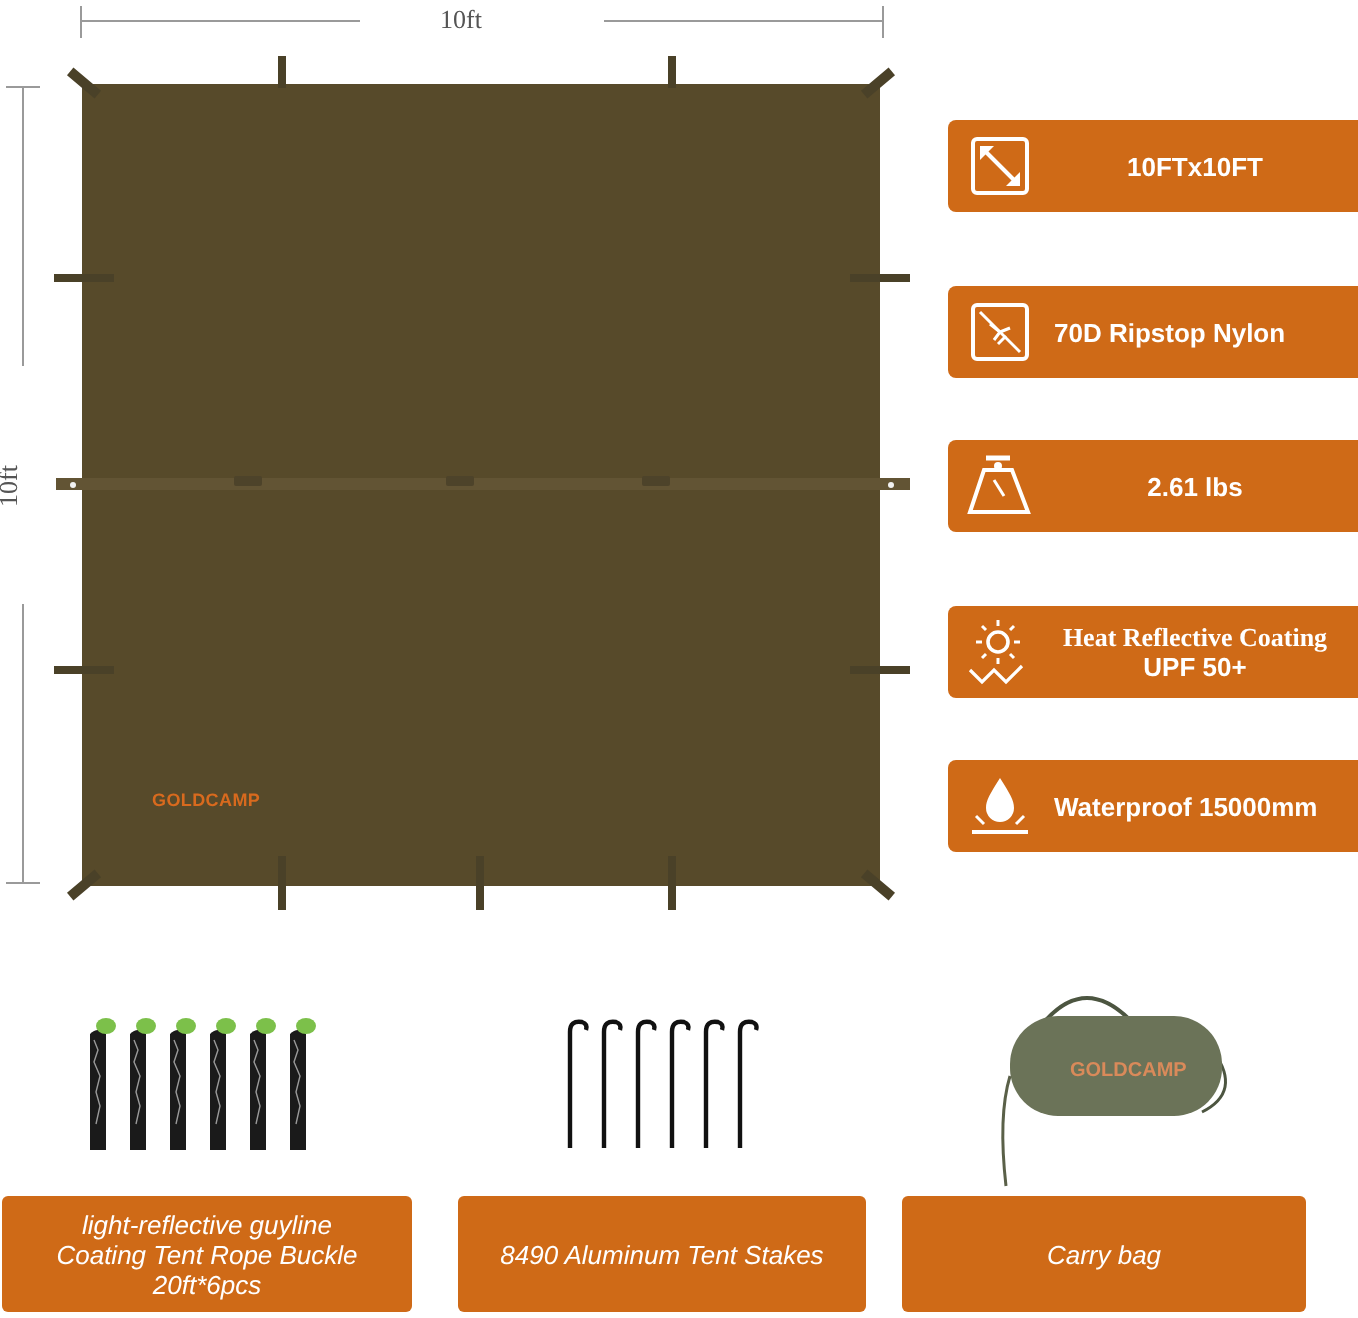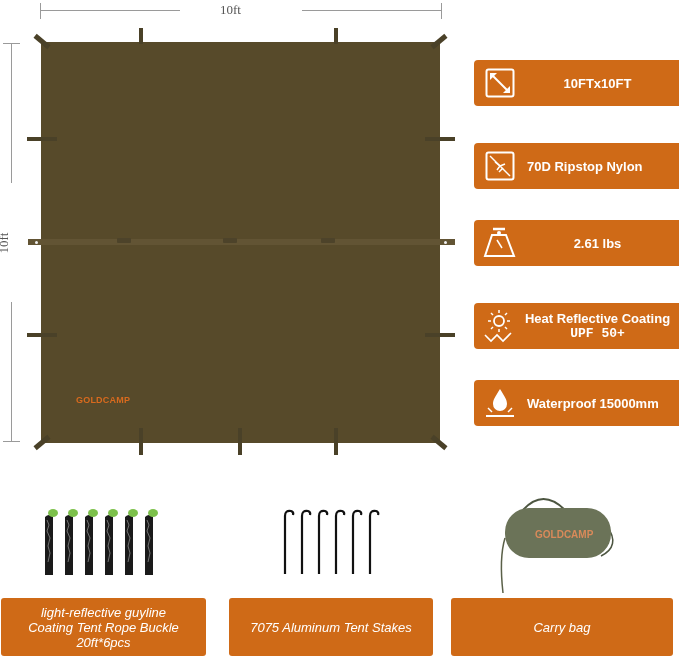--- a/index.html
+++ b/index.html
@@ -128,22 +128,22 @@
           <line x1="24" y1="12" x2="27" y2="12"></line>
           <line x1="8" y1="4" x2="10" y2="6"></line>
           <line x1="22" y1="18" x2="24" y2="20"></line>
           <line x1="24" y1="4" x2="22" y2="6"></line>
           <line x1="8" y1="20" x2="10" y2="18"></line>
         </g>
         <path d="M2 26 L8 32 L14 26 L20 32 L28 24" stroke="#fff" stroke-width="1.6" fill="none"></path>
       </svg>
   </div>
   <div class="txt">
-    <span style="display:block;">Heat Reflective Coating</span>
-    <span style="display:block;font-family:Liberation Mono, monospace;">UPF 50+</span>
+    <span style="display:block;font-family:Liberation Serif, serif;">Heat Reflective Coating</span>
+    <span style="display:block;">UPF 50+</span>
   </div>
 </div>
 
 <div class="feat" style="top:380px;">
   <div class="ico">
     <svg width="34" height="34" viewBox="0 0 34 34">
         <path d="M17 3 C12 11 10 14 10 18 A7 7 0 0 0 24 18 C24 14 22 11 17 3 Z" fill="#fff"></path>
         <line x1="3" y1="30" x2="31" y2="30" stroke="#fff" stroke-width="2"></line>
         <line x1="5" y1="22" x2="9" y2="26" stroke="#fff" stroke-width="1.5"></line>
         <line x1="29" y1="22" x2="25" y2="26" stroke="#fff" stroke-width="1.5"></line>
@@ -211,17 +211,17 @@
     <text x="40" y="48" fill="#d98a5a" font-family="Liberation Sans, sans-serif" font-weight="bold" font-size="10">GOLDCAMP</text>
   </svg>
 </div>
 
 <div class="acc" style="left:1px;width:205px;">
   <span>light-reflective guyline</span>
   <span>Coating Tent Rope Buckle</span>
   <span>20ft*6pcs</span>
 </div>
 <div class="acc two" style="left:229px;width:204px;">
-  <span>7075 Aluminum Tent Stakes</span>
-</div>
-<div class="acc two" style="left:451px;width:222px;">
+  <span>8490 Aluminum Tent Stakes</span>
+</div>
+<div class="acc two" style="left:451px;width:202px;">
   <span>Carry bag</span>
 </div>
 
 </body></html>

